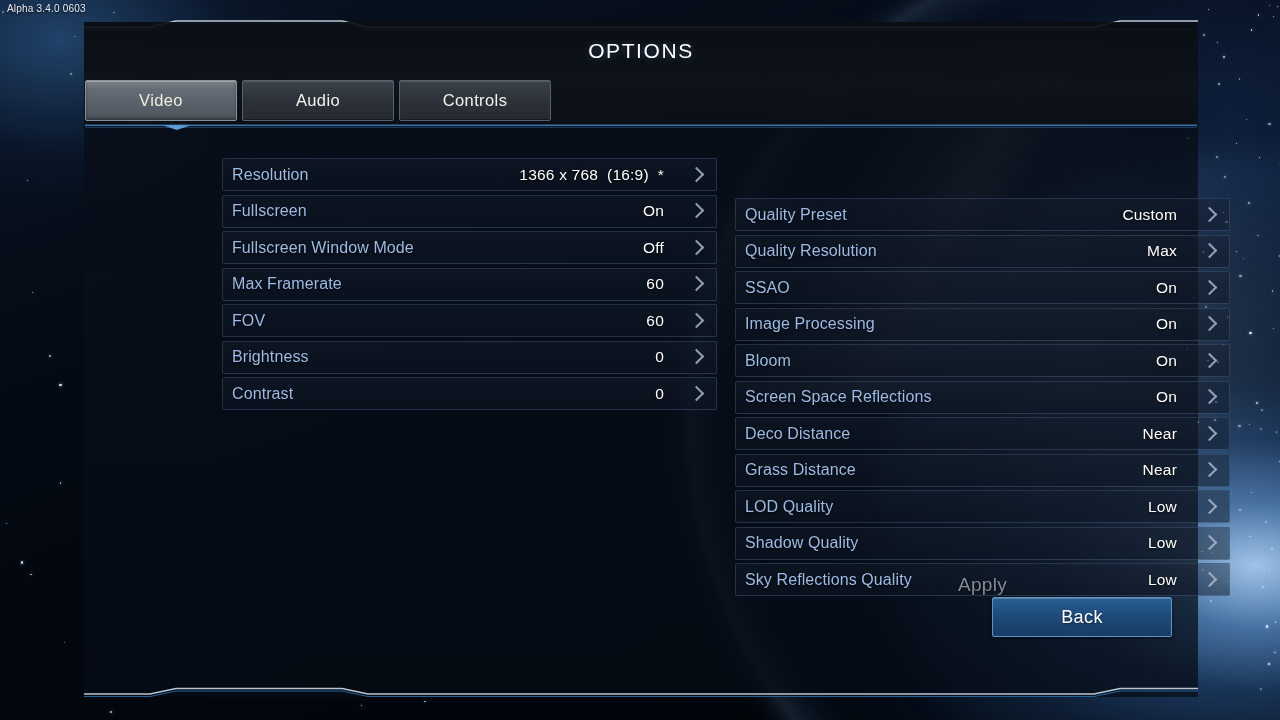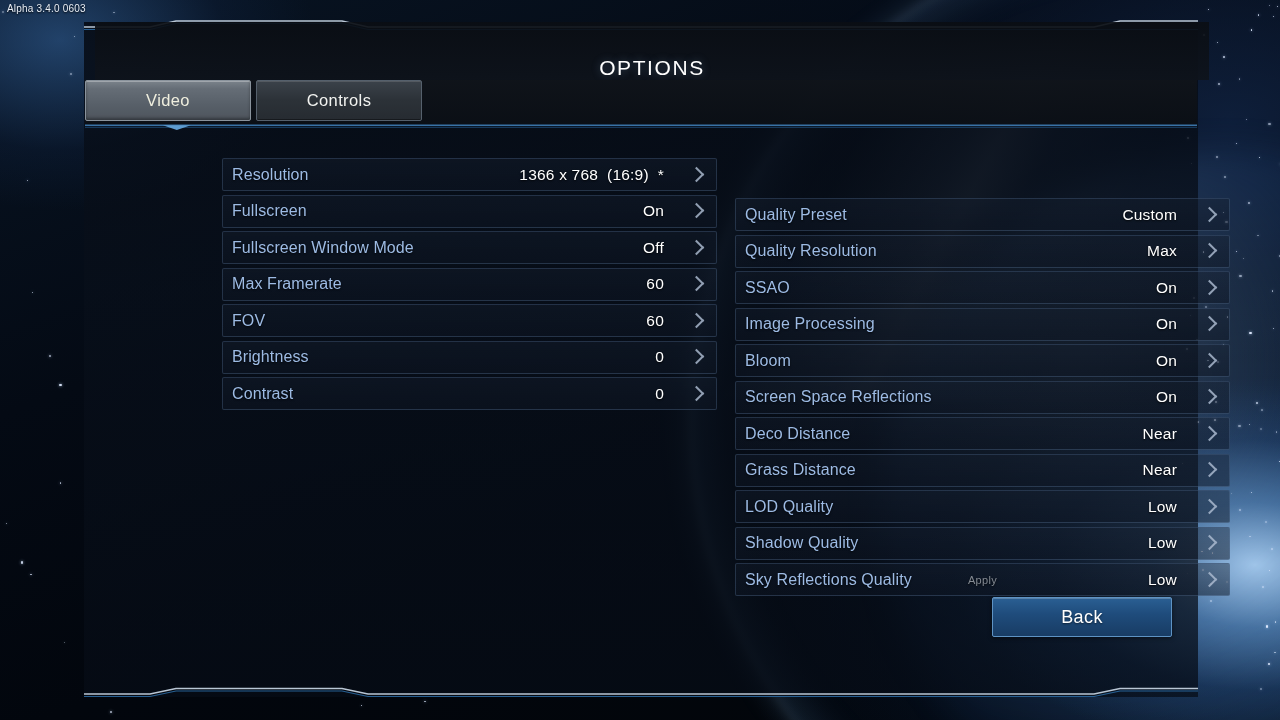--- a/index.html
+++ b/index.html
@@ -55,38 +55,38 @@
     left:84px; top:22px; width:1114px; height:675px;
     background:linear-gradient(180deg, rgba(6,11,20,0.90) 0%, rgba(7,13,23,0.84) 12%, rgba(8,15,26,0.72) 40%, rgba(6,12,22,0.74) 100%);
   }
   .frameLine {
     position:absolute; left:0; width:100%; height:12px;
     pointer-events:none;
   }
   .frameLine svg { display:block; width:100%; height:100%; overflow:visible; }
 
   #titleBar {
-    position:absolute; left:11px; top:0; width:100%; height:58px;
+    position:absolute; left:0; top:0; width:100%; height:58px;
     background:linear-gradient(180deg, rgba(10,14,20,0.92) 0%, rgba(14,19,27,0.90) 100%);
-    display:flex; align-items:flex-end; justify-content:center;
+    display:flex; align-items:center; justify-content:center;
   }
   #title {
     color:#ffffff; font-size:21px; letter-spacing:1.6px; font-weight:400;
     text-shadow:0 0 8px rgba(140,180,230,0.35);
   }
 
   
   #tabRow {
     position:absolute; left:1px; top:58px; width:1112px; height:46px;
     display:flex; align-items:flex-start; gap:5px;
     background:linear-gradient(180deg, rgba(16,20,26,0.9) 0%, rgba(11,15,21,0.9) 100%);
     padding-left:0px;
   }
   .tab {
-    width:166px; height:41px;
+    width:152px; height:41px;
     display:flex; align-items:center; justify-content:center;
     font-size:16.5px; letter-spacing:0.4px;
     color:#f2f3f0;
     border:1px solid #55606c;
     border-radius:2px;
     background:linear-gradient(180deg, #3b424a 0%, #2c3238 48%, #262b31 100%);
     box-shadow:inset 0 1px 0 rgba(255,255,255,0.13), inset 0 -1px 0 rgba(0,0,0,0.4);
     cursor:pointer; position:relative;
   }
   .tab.active {
@@ -138,21 +138,21 @@
     transform:rotate(45deg);
     opacity:0.82;
   }
 
   #applyWrap {
     position:absolute; left:651px; top:437px; width:495px;
     text-align:center;
   }
   #applyBtn {
     display:inline-block;
-    color:#848a92; font-size:11px; letter-spacing:0.3px;
+    color:#848a92; font-size:19px; letter-spacing:0.3px;
     padding:5px 22px; cursor:default;
     text-shadow:0 1px 2px rgba(0,0,0,0.6);
   }
 
   #backBtn {
     position:absolute; right:26px; bottom:44px;
     width:180px; height:40px;
     display:flex; align-items:center; justify-content:center;
     color:#ffffff; font-size:18px; letter-spacing:0.4px;
     background:linear-gradient(180deg, #2a5f93 0%, #1f4c7c 42%, #183c64 100%);
@@ -283,20 +283,23 @@
 
   <div id="titleBar">
     <div id="title">OPTIONS</div>
   </div>
 
   <div id="tabRow">
       <div class="tab active">
         <span>Video</span>
       </div>
       <div class="tab">
+        <span>Audio</span>
+      </div>
+      <div class="tab">
         <span>Controls</span>
       </div>
     </div>
 
   <div id="tabUnderline">
     <svg viewBox="0 0 1114 6" preserveAspectRatio="none">
       <line x1="0" y1="1.2" x2="1114" y2="1.2" stroke="#3f7db5" stroke-width="1.6" opacity="0.9"></line>
       <line x1="0" y1="3.4" x2="1114" y2="3.4" stroke="#1d4a75" stroke-width="1.2" opacity="0.7"></line>
       <path d="M78,1.2 L92,6 L106,1.2 Z" fill="#5e9cd0"></path>
     </svg>

